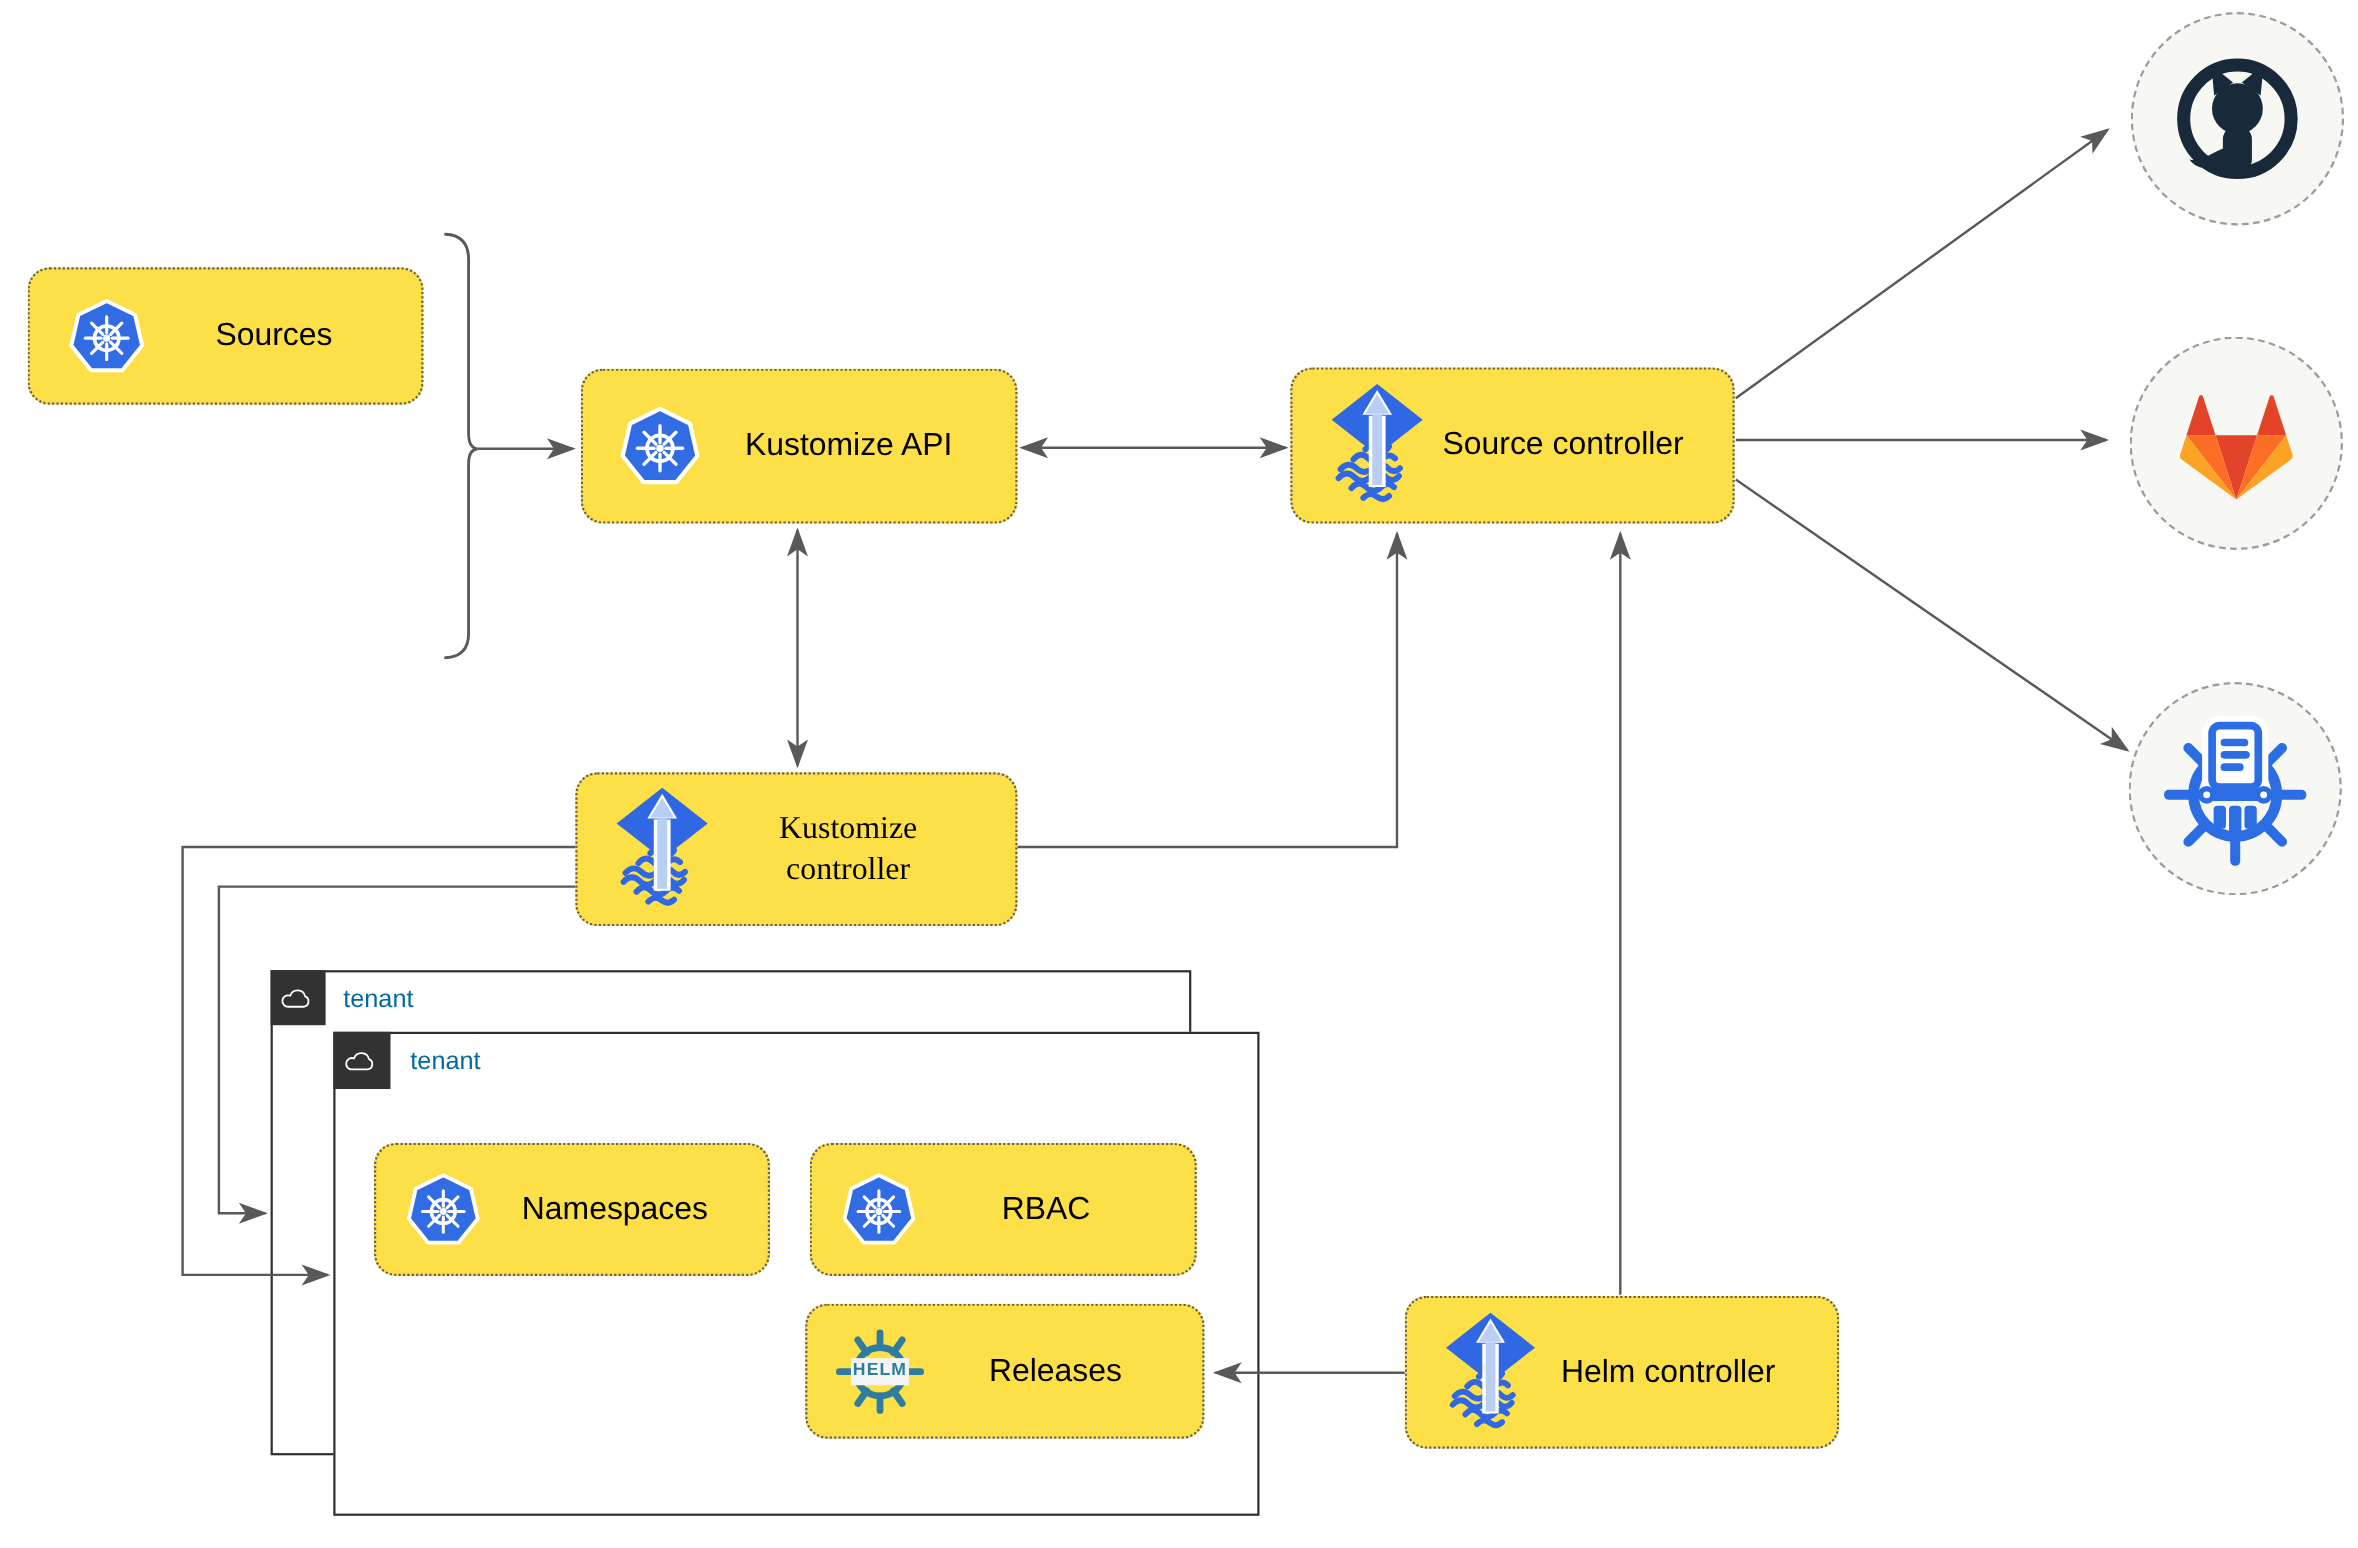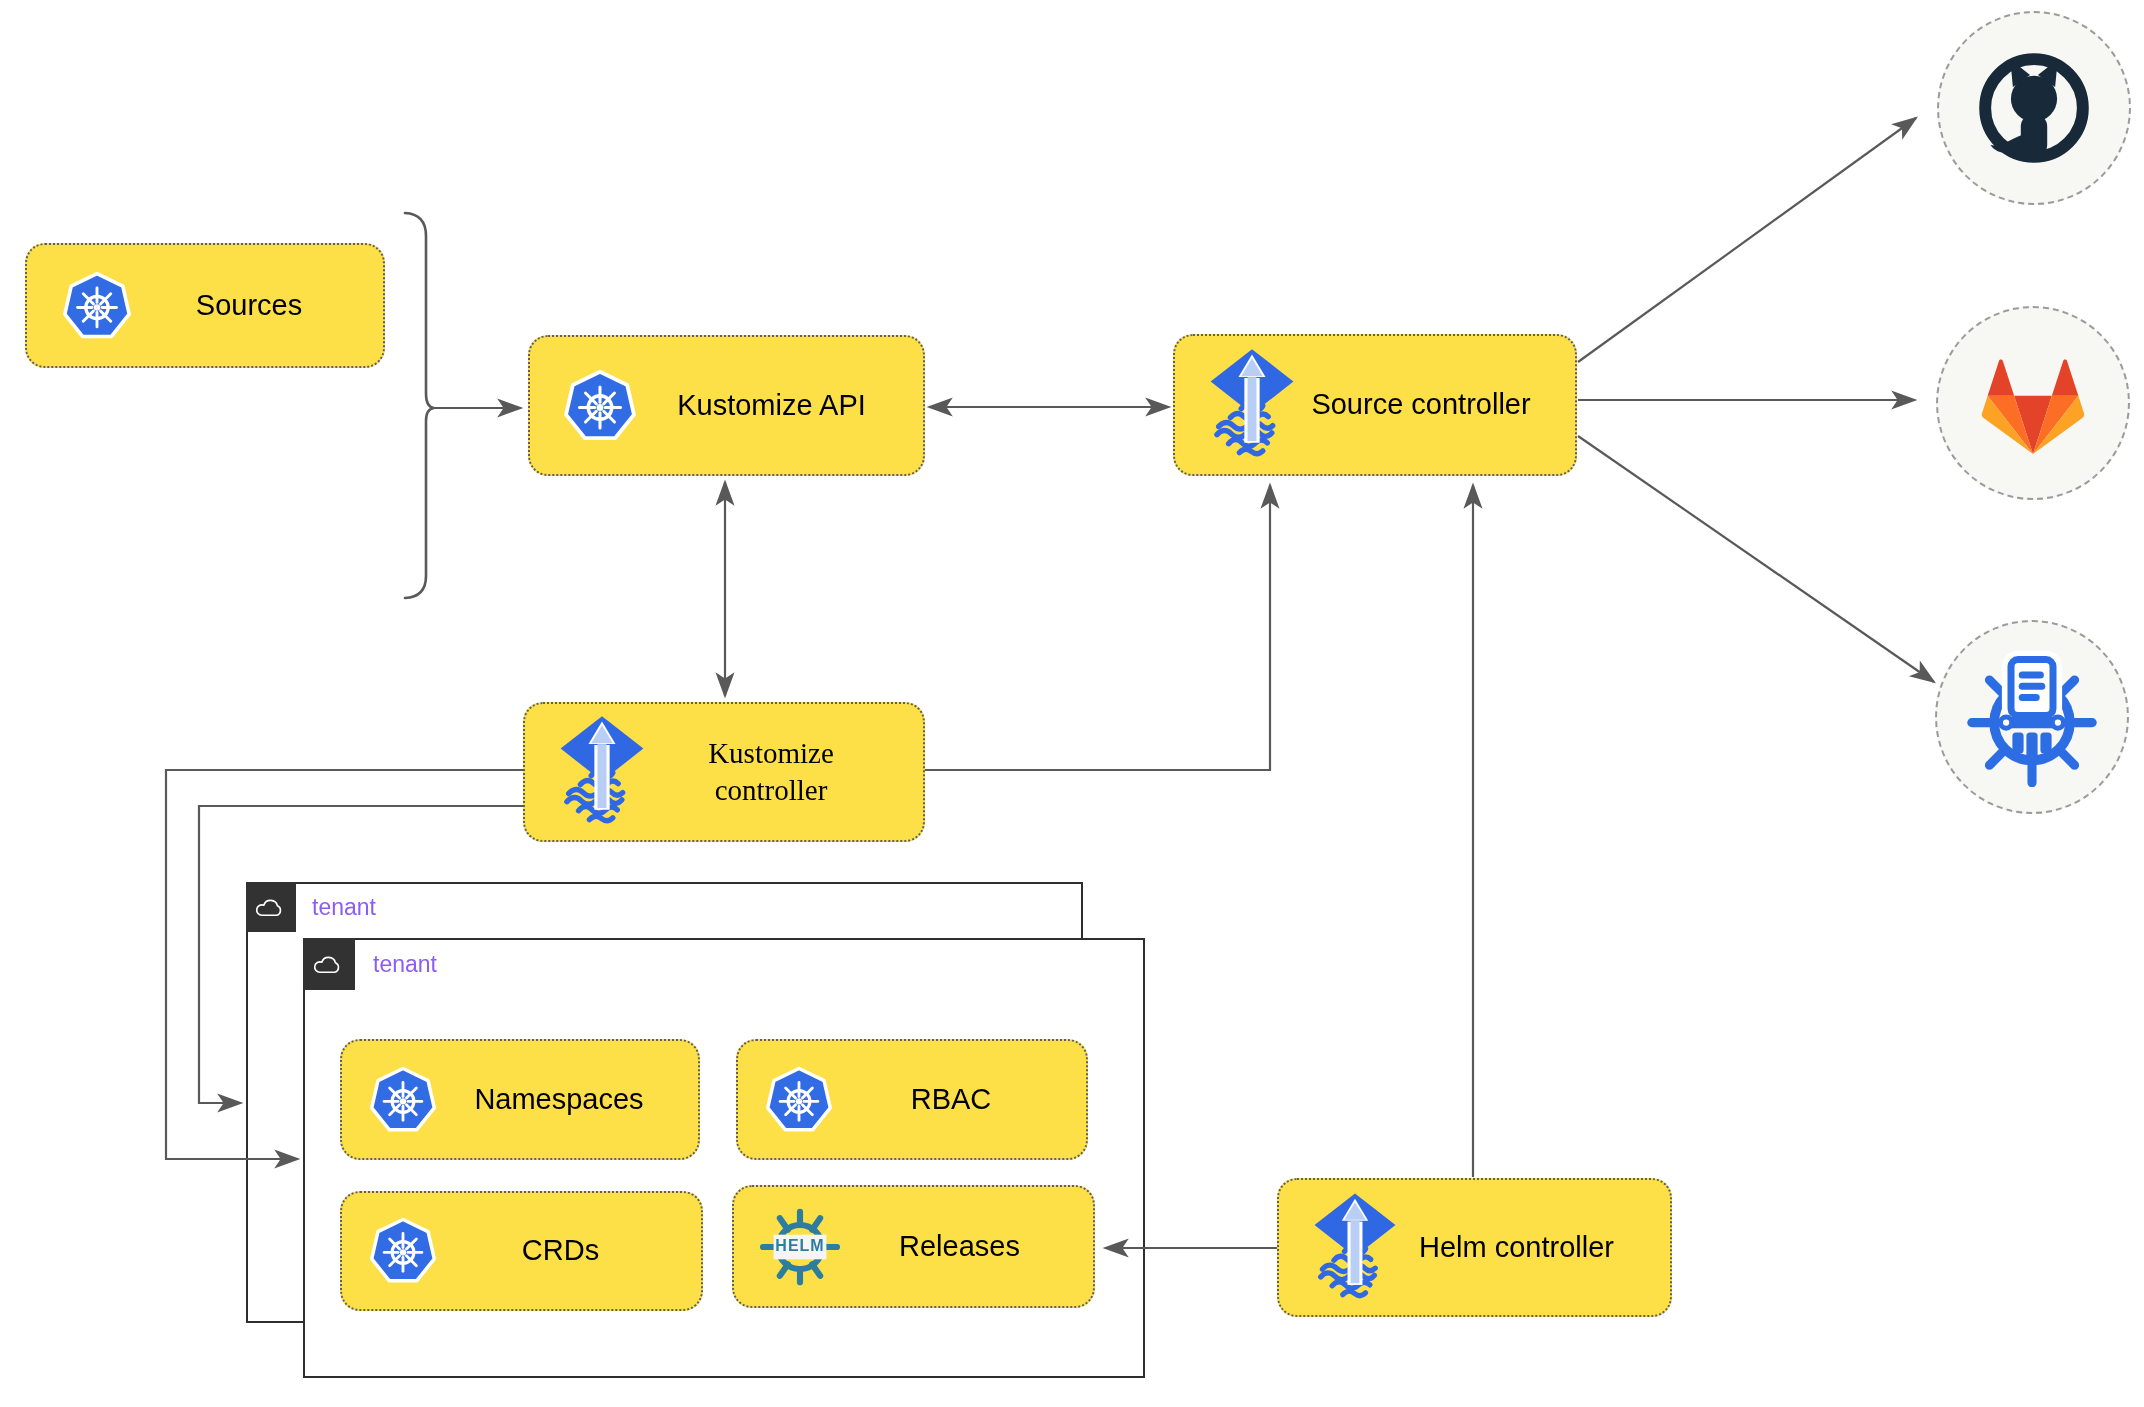--- a/index.html
+++ b/index.html
@@ -14,21 +14,21 @@
   .nicon{flex:0 0 auto;margin-left:32px;display:flex;align-items:center;justify-content:center;position:relative;}
   .nlabel{flex:1;text-align:center;font-size:29px;color:#000;line-height:1.28;padding-right:18px;}
   .endpoint{
     position:absolute;width:194px;height:194px;border-radius:50%;
     background:#f7f7f3;border:2px dashed #9b9b9b;box-sizing:border-box;
     display:flex;align-items:center;justify-content:center;
   }
   .tenant{position:absolute;background:#ffffff;border:2px solid #2e2e2e;box-sizing:border-box;}
   .tenant-tab{position:absolute;background:#323232;display:flex;align-items:center;justify-content:center;}
   .tenant-tab .cloud{width:36px;height:24px;display:block;}
-  .tenant-label{position:absolute;font-size:23px;color:#8b5cf6;display:flex;align-items:center;}
+  .tenant-label{position:absolute;font-size:23px;color:#0369a1;display:flex;align-items:center;}
   .wires{position:absolute;left:0;top:0;pointer-events:none;z-index:30;}
   .helm-wrap{position:relative;}
   .helm-text{
     position:absolute;left:0;right:0;top:50%;transform:translateY(-54%);
     text-align:center;font-size:16px;font-weight:bold;color:#2e7d9e;letter-spacing:1px;
   }
 </style>
 </head>
 <body>
 
@@ -191,40 +191,20 @@
             <line x1="50" y1="59" x2="50" y2="79"></line>
             <line x1="54.9" y1="56.9" x2="69.1" y2="71.1"></line>
           </g>
           <circle cx="50" cy="52" r="15.5" fill="none" stroke="#ffffff" stroke-width="4.5"></circle>
           <circle cx="50" cy="52" r="4.5" fill="#ffffff"></circle>
         </svg>
       </span>
     <span class="nlabel">RBAC</span>
   </div>
 
-  <div class="node" style="left:340px;top:1191px;width:363px;height:120px;">
-    <span class="nicon" style="width:70px;height:72px;margin-left:26px;">
-        <svg viewBox="0 0 100 100" width="100%" height="100%">
-          <polygon points="50,5 14.2,22.4 5.3,61.3 30.2,92.4 69.8,92.4 94.7,61.3 85.8,22.4" fill="#326ce5" stroke="#ffffff" stroke-width="5" stroke-linejoin="round"></polygon>
-          <g stroke="#ffffff" stroke-width="4" stroke-linecap="round">
-            <line x1="57" y1="52" x2="77" y2="52"></line>
-            <line x1="54.9" y1="47.1" x2="69.1" y2="32.9"></line>
-            <line x1="50" y1="45" x2="50" y2="25"></line>
-            <line x1="45.1" y1="47.1" x2="30.9" y2="32.9"></line>
-            <line x1="43" y1="52" x2="23" y2="52"></line>
-            <line x1="45.1" y1="56.9" x2="30.9" y2="71.1"></line>
-            <line x1="50" y1="59" x2="50" y2="79"></line>
-            <line x1="54.9" y1="56.9" x2="69.1" y2="71.1"></line>
-          </g>
-          <circle cx="50" cy="52" r="15.5" fill="none" stroke="#ffffff" stroke-width="4.5"></circle>
-          <circle cx="50" cy="52" r="4.5" fill="#ffffff"></circle>
-        </svg>
-      </span>
-    <span class="nlabel">CRDs</span>
-  </div>
 
   <div class="node" style="left:732px;top:1185px;width:363px;height:123px;">
     <span class="nicon helm-wrap" style="width:88px;height:88px;margin-left:22px;">
       <span style="position:absolute;inset:0;display:block;"><svg viewBox="0 0 100 100" width="100%" height="100%">
             <g stroke="#2e7d9e" stroke-width="7" stroke-linecap="round" fill="none">
               <circle cx="50" cy="50" r="25"></circle>
               <line x1="50" y1="25" x2="50" y2="10"></line>
               <line x1="63.8" y1="30.3" x2="72.9" y2="17.2"></line>
               <line x1="36.2" y1="30.3" x2="27.1" y2="17.2"></line>
               <line x1="76" y1="50" x2="92" y2="50"></line>

